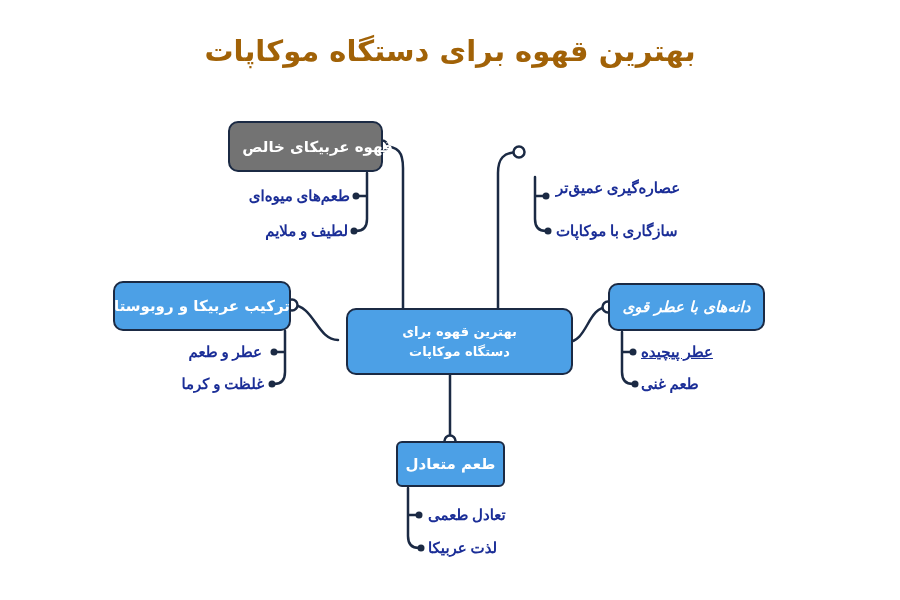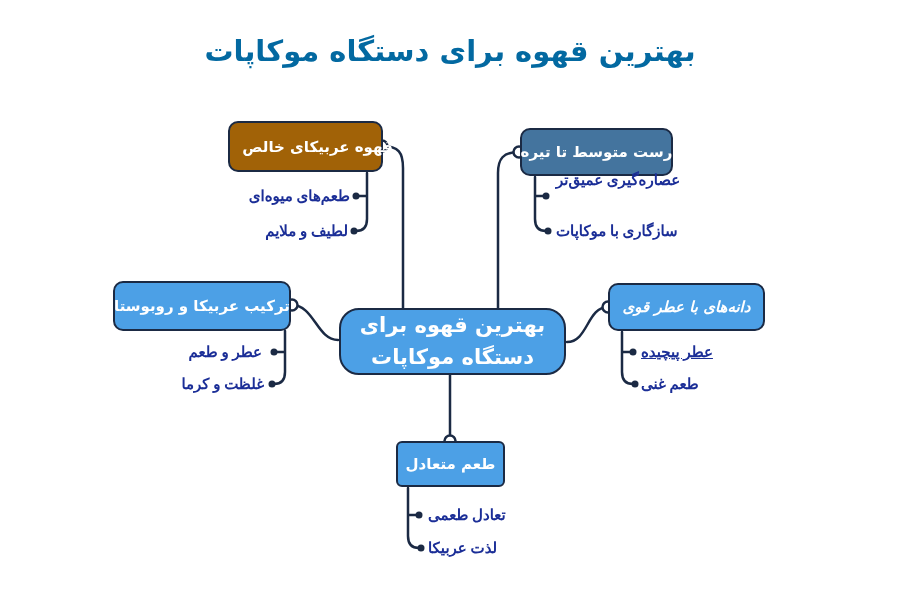--- a/index.html
+++ b/index.html
@@ -7,53 +7,53 @@
   #canvas {
     position: relative;
     width: 900px; height: 600px;
     background: #ffffff;
     overflow: hidden;
   }
   #connector-layer { position: absolute; left: 0; top: 0; width: 900px; height: 600px; }
   .page-title {
     position: absolute; top: 34px; left: 0; width: 100%;
     text-align: center; direction: rtl;
-    font-size: 29px; font-weight: bold; color: #0369a1;
+    font-size: 29px; font-weight: bold; color: #a16207;
   }
   .node {
     position: absolute;
     border: 2.5px solid #1B2A44;
     border-radius: 10px;
     display: flex; flex-direction: column;
     align-items: center; justify-content: center;
     color: #ffffff; font-weight: bold;
     direction: rtl; text-align: center;
     white-space: nowrap;
   }
-  .node-fill-light { background: #a16207; padding-left: 24px; }
+  .node-fill-light { background: #737373; padding-left: 24px; }
   .node-fill-steel { background: #44749E; }
   .node-fill-blue  { background: #4CA0E6; }
   #node-top-left   { left: 228px; top: 121px; width: 155px; height: 51px; font-size: 15px; }
   #node-top-right  { left: 520px; top: 128px; width: 153px; height: 48px; font-size: 15px; }
   #node-left       { left: 113px; top: 281px; width: 178px; height: 50px; font-size: 15px; }
   #node-right      { left: 608px; top: 283px; width: 157px; height: 48px; font-size: 15px; font-style: italic; }
   #node-bottom     { left: 396px; top: 441px; width: 109px; height: 46px; font-size: 15px; border-radius: 6px; }
-  #node-center     { left: 339px; top: 308px; width: 227px; height: 67px; font-size: 21px; line-height: 1.5; border-radius: 20px; }
+  #node-center     { left: 346px; top: 308px; width: 227px; height: 67px; font-size: 13px; line-height: 1.5; }
   .child-label {
     position: absolute;
     direction: rtl; white-space: nowrap;
     font-size: 15px; font-weight: bold;
     color: #1B2E97; line-height: 22px; font-family: Liberation Serif, serif;
   }
   .underlined { text-decoration: underline; }
   
   .tl-1 { right: 550px; top: 185px; }
   .tl-2 { right: 552px; top: 220px; }
   
-  .tr-1 { left: 556px; top: 169px; }
+  .tr-1 { left: 556px; top: 177px; }
   .tr-2 { left: 556px; top: 220px; }
   
   .l-1 { right: 638px; top: 341px; margin-left: 44px; }
   .l-2 { right: 636px; top: 373px; }
   
   .r-1 { left: 641px; top: 341px; }
   .r-2 { left: 641px; top: 373px; }
   
   .b-1 { left: 428px; top: 504px; }
   .b-2 { left: 428px; top: 537px; }
@@ -104,23 +104,20 @@
   <div class="page-title">بهترین قهوه برای دستگاه موکاپات</div>
 
   <div id="node-center" class="node node-fill-blue">
     <div>بهترین قهوه برای</div>
     <div>دستگاه موکاپات</div>
   </div>
 
   <div id="node-top-left" class="node node-fill-light">
     <span>قهوه عربیکای خالص</span>
   </div>
-  <div id="node-top-right" class="node node-fill-steel">
-    <span>رست متوسط تا تیره</span>
-  </div>
   <div id="node-left" class="node node-fill-blue">
     <span>ترکیب عربیکا و روبوستا</span>
   </div>
   <div id="node-right" class="node node-fill-blue">
     <span>دانه‌های با عطر قوی</span>
   </div>
   <div id="node-bottom" class="node node-fill-blue">
     <span>طعم متعادل</span>
   </div>
 

